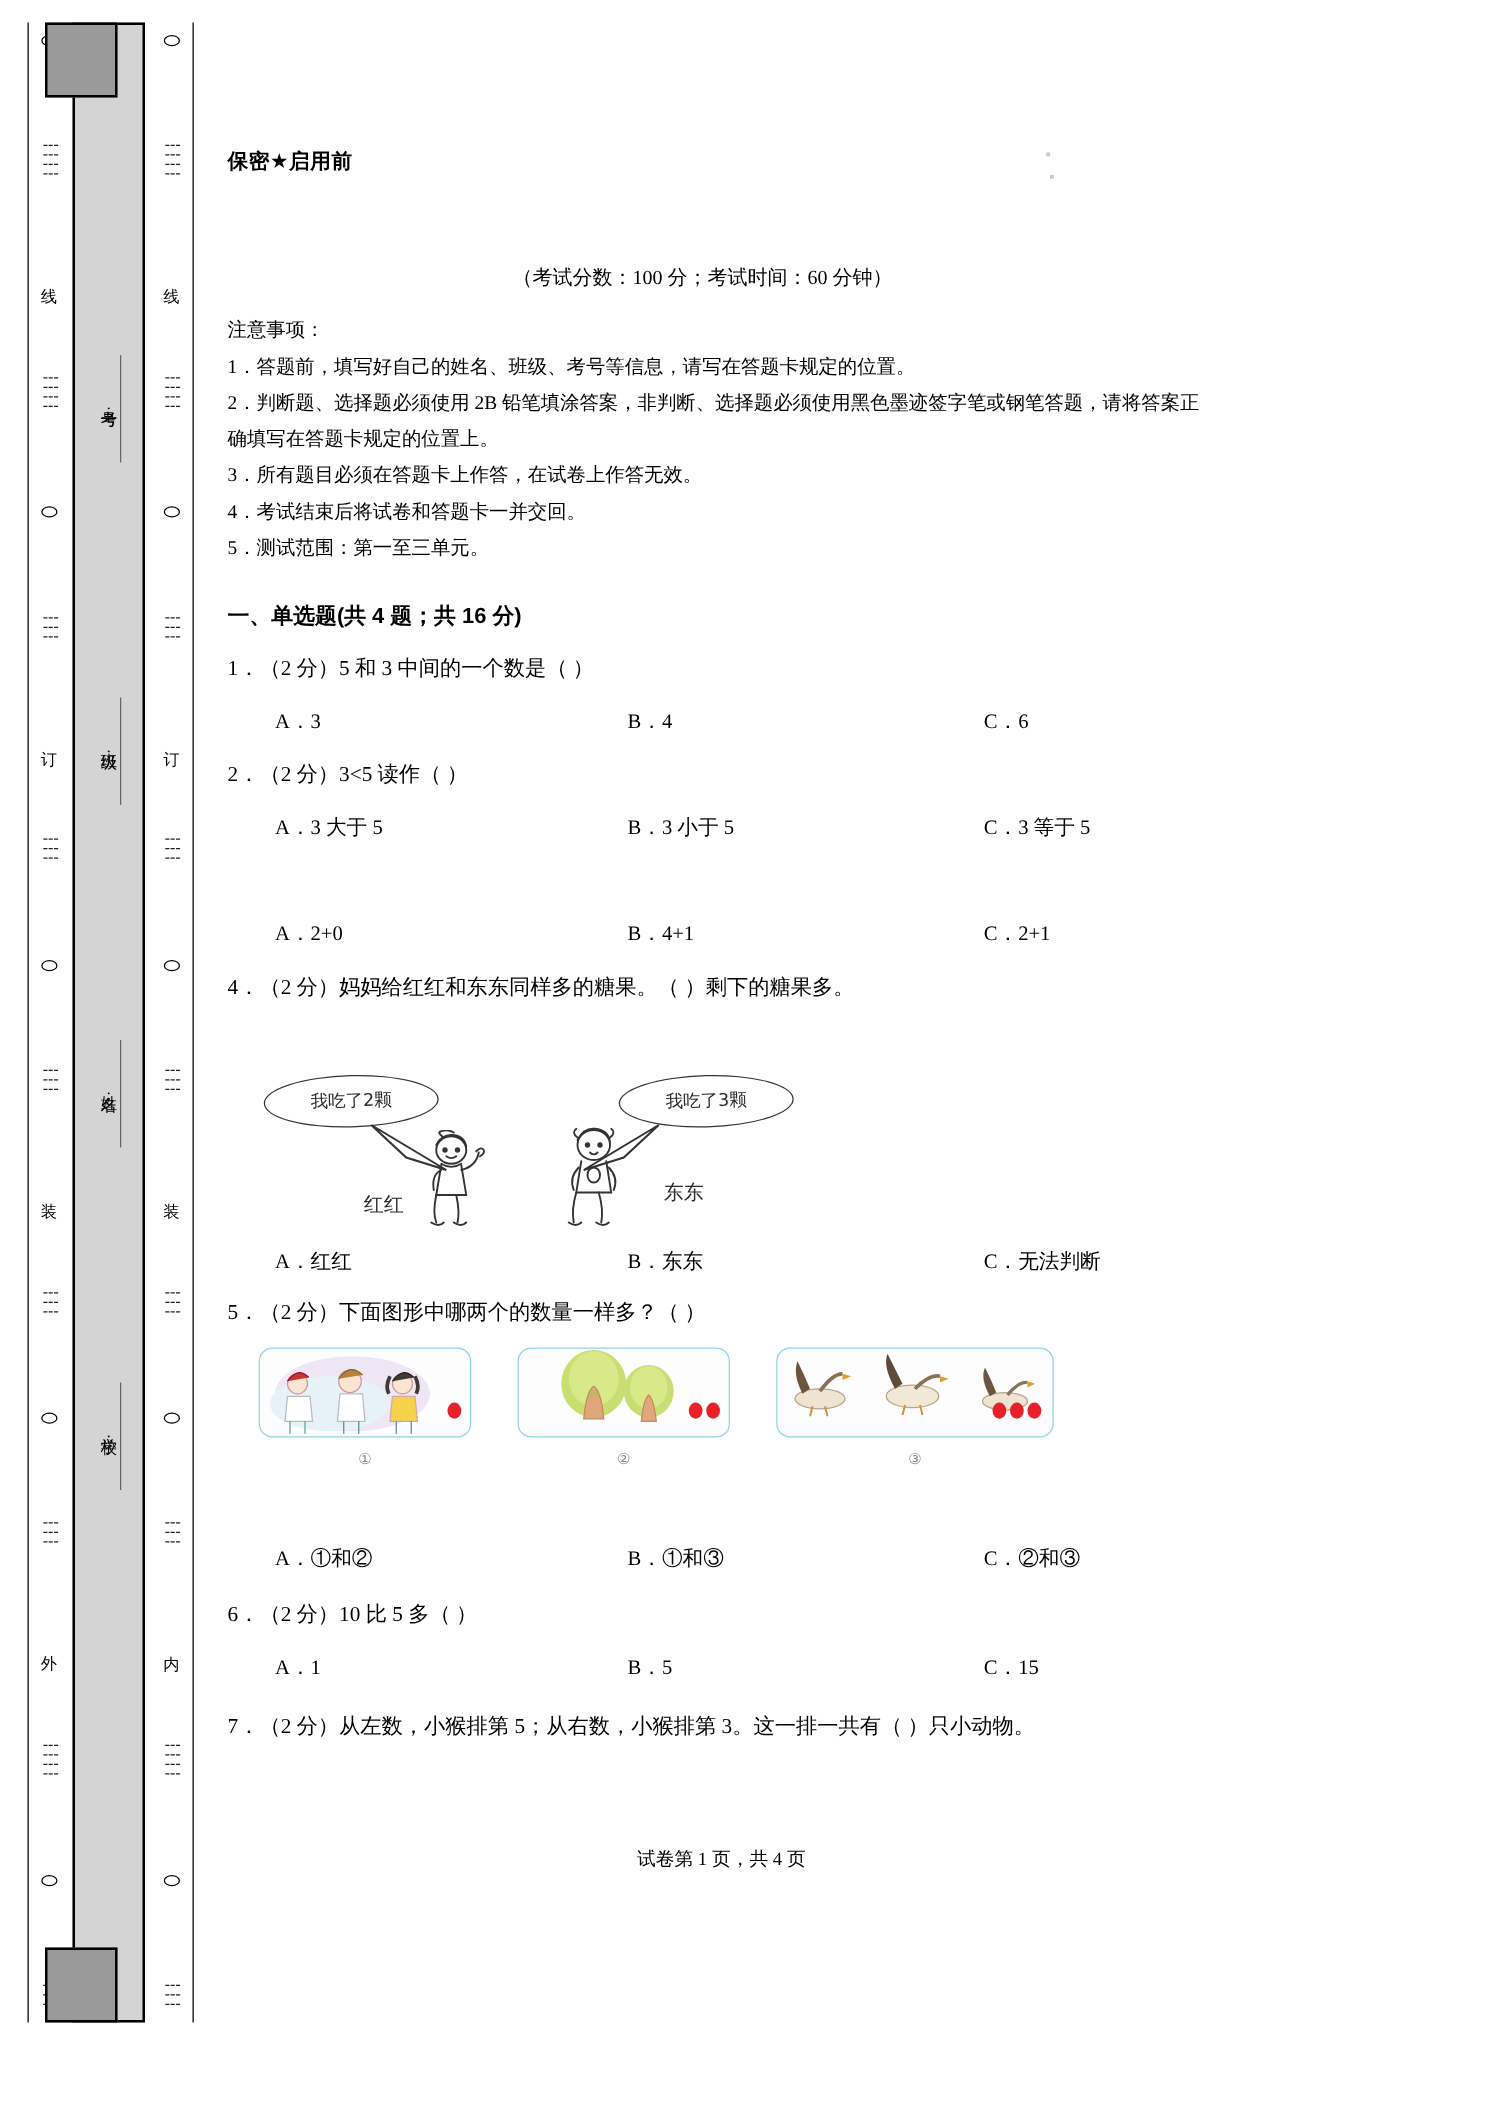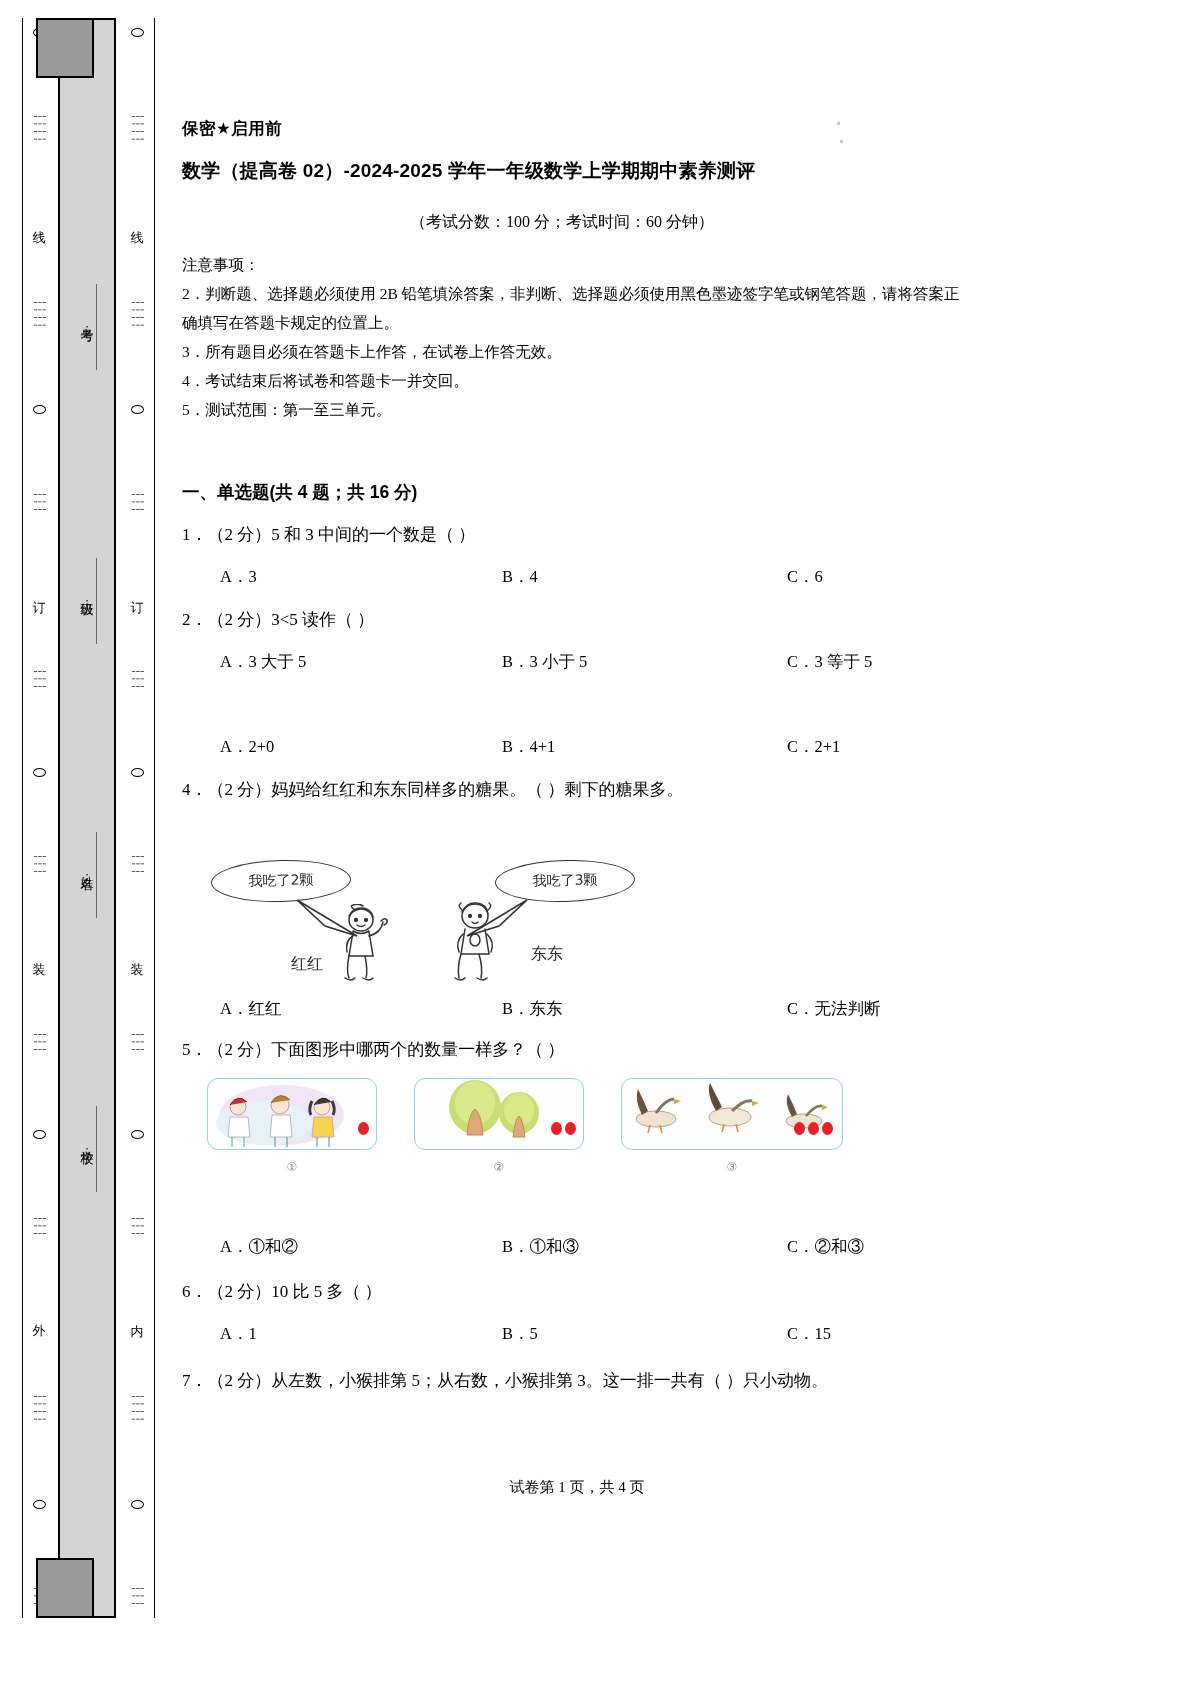--- a/index.html
+++ b/index.html
@@ -325,26 +325,26 @@
 <div class="gray-cap" id="gray-cap-top"></div>
 <div class="gray-cap" id="gray-cap-bottom"></div>
 
 <div id="page">
 
   <div class="artifact" style="left:655px; top:122px;"></div>
   <div class="artifact" style="left:658px; top:140px;"></div>
 
   <div id="confidential">保密★启用前</div>
 
-  <div id="paper-title">数学（提高卷 02）-2024-2025 学年一年级数学上学期期中素养测评</div>
 
   <div id="exam-meta">（考试分数：100 分；考试时间：60 分钟）</div>
 
   <div id="notice">
     <div class="n-line">注意事项：</div>
+    <div class="n-line">1．答题前，填写好自己的姓名、班级、考号等信息，请写在答题卡规定的位置。</div>
     <div class="n-wrap">2．判断题、选择题必须使用 2B 铅笔填涂答案，非判断、选择题必须使用黑色墨迹签字笔或钢笔答题，请将答案正确填写在答题卡规定的位置上。</div>
     <div class="n-line">3．所有题目必须在答题卡上作答，在试卷上作答无效。</div>
     <div class="n-line">4．考试结束后将试卷和答题卡一并交回。</div>
     <div class="n-line">5．测试范围：第一至三单元。</div>
   </div>
 
   <div id="section-one">一、单选题(共 4 题；共 16 分)</div>
 
   <div class="q" style="top:523px;">
     <div class="q-stem">1．（2 分）5 和 3 中间的一个数是（      ）</div>

